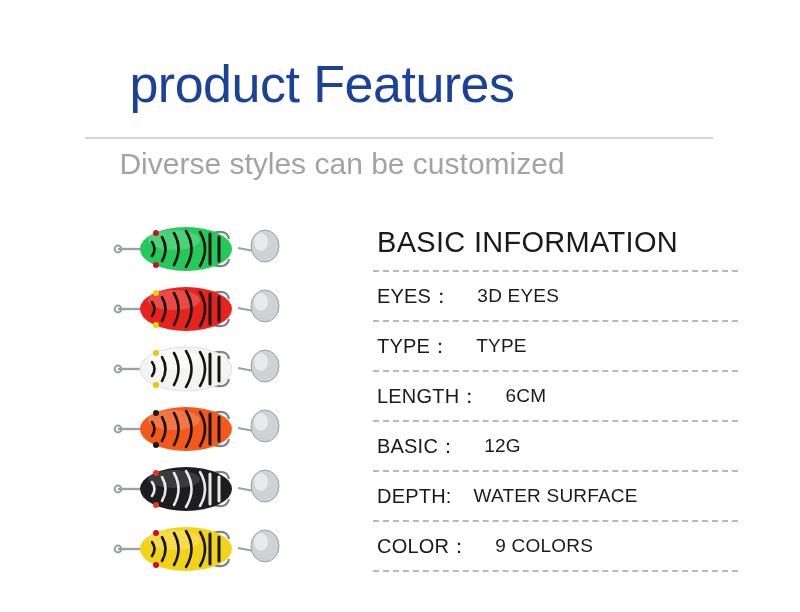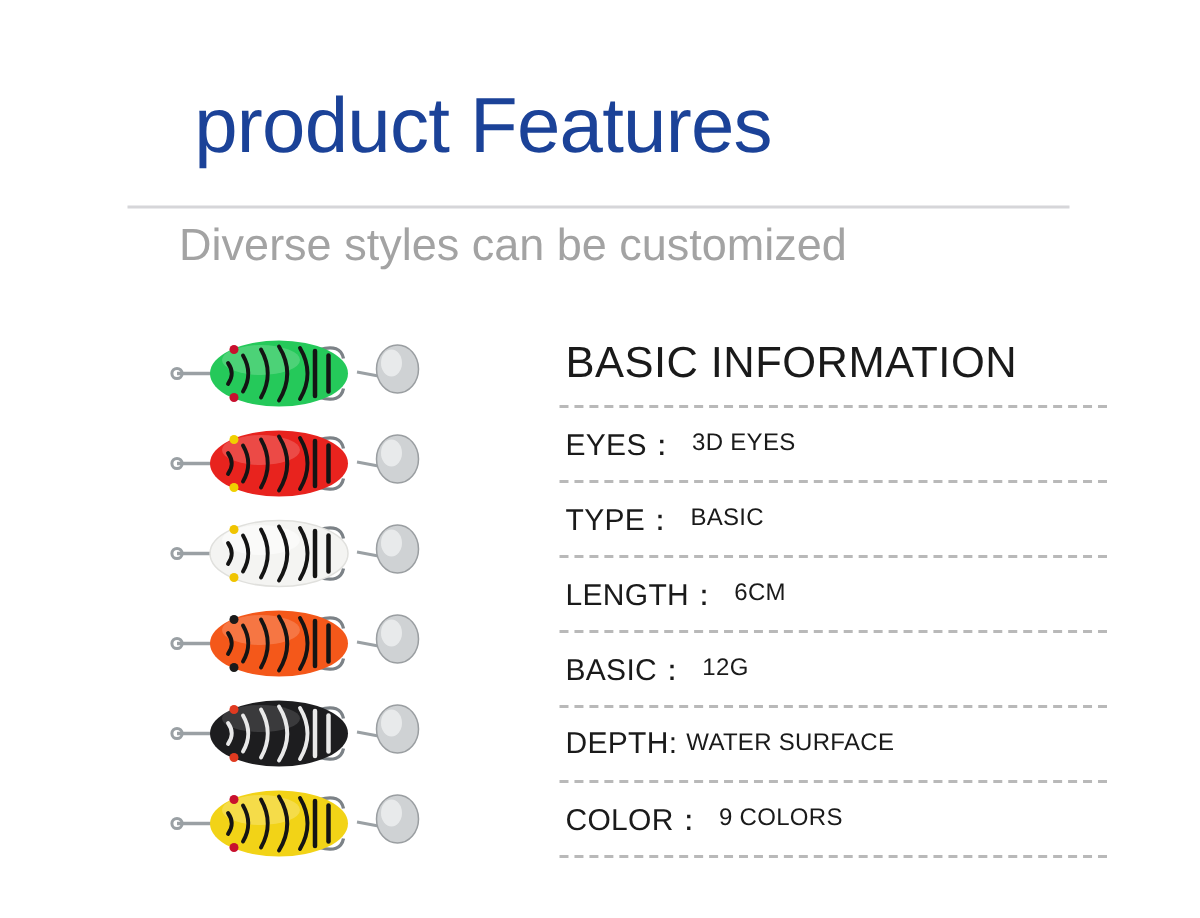--- a/index.html
+++ b/index.html
@@ -96,29 +96,30 @@
     line-height: 1;
     padding: 0 0 13px 4px;
     white-space: nowrap;
   }
   .info-row {
     border-top: 2px dashed #b9b9b9;
     height: 48px;
     display: flex;
     align-items: center;
     white-space: nowrap;
+    gap: 16px;
   }
   .info-row .rk {
     font-size: 20px;
     color: #1a1a1a;
     padding-left: 4px;
     letter-spacing: 0.2px;
   }
   .info-row .rv {
-    font-size: 16px;
+    font-size: 19px;
     color: #1a1a1a;
     padding-left: 10px;
     letter-spacing: 0.2px;
   }
   .info-row.tight .rv { padding-left: 6px; }
   .info-foot {
     border-top: 2px dashed #b9b9b9;
     height: 0;
   }
 </style>
@@ -354,21 +355,21 @@
 <div class="info-panel">
   <div class="info-heading">BASIC INFORMATION</div>
 
   <div class="info-row">
     <span class="rk">EYES：</span>
     <span class="rv">3D EYES</span>
   </div>
 
   <div class="info-row">
     <span class="rk">TYPE：</span>
-    <span class="rv">BASIC</span>
+    <span class="rv">TYPE</span>
   </div>
 
   <div class="info-row">
     <span class="rk">LENGTH：</span>
     <span class="rv">6CM</span>
   </div>
 
   <div class="info-row">
     <span class="rk">BASIC：</span>
     <span class="rv">12G</span>

